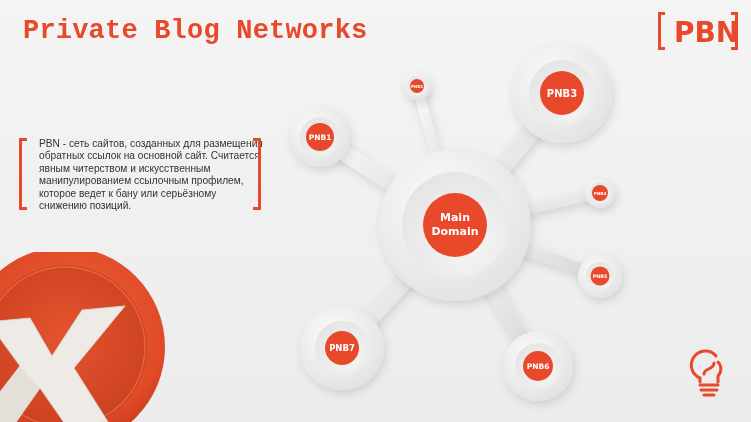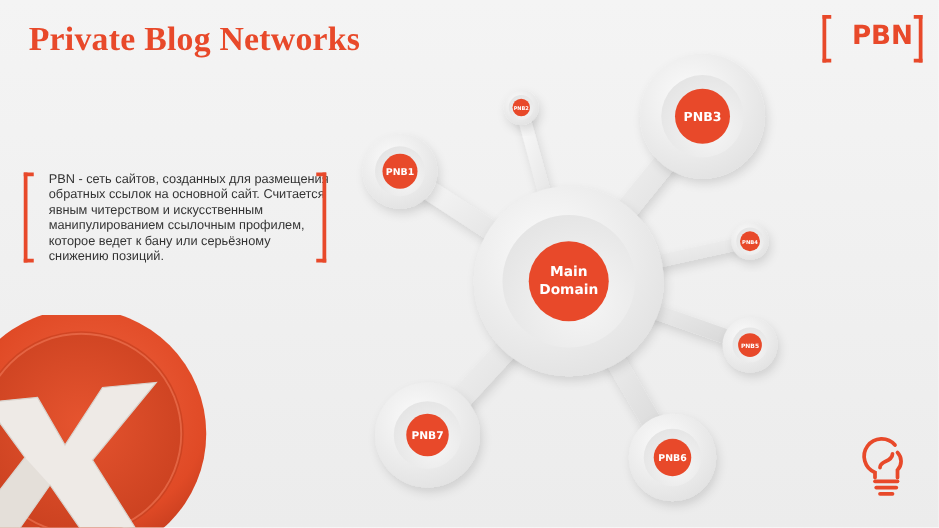--- a/index.html
+++ b/index.html
@@ -4,31 +4,31 @@
 <style>
   html, body { margin:0; padding:0; }
   body {
     width:751px; height:422px; overflow:hidden; position:relative;
     background: linear-gradient(180deg, #f4f4f4 0%, #ececec 100%);
     font-family: "Liberation Sans", sans-serif;
   }
   .title {
     position:absolute; left:23px; top:16px;
     font-size:27px; font-weight:bold; color:#e8492a; letter-spacing:0.2px;
-    font-family: Liberation Serif, serif;
+    font-family: Liberation Mono, monospace;
   }
   .badge {
     position:absolute; left:658px; top:12px; width:80px; height:40px;
   }
   .badge .br { position:absolute; top:0; width:7px; height:38px; border:3px solid #e8492a; box-sizing:border-box; }
   .badge .br.l { left:0; border-right:none; }
   .badge .br.r { right:0; border-left:none; }
   .badge .txt {
     position:absolute; left:16px; right:0; top:4px; text-align:center;
-    font-size:21px; font-weight:bold; color:#e8492a;
+    font-size:28px; font-weight:bold; color:#e8492a;
     font-family: "DejaVu Sans", sans-serif;
   }
   .desc {
     position:absolute; left:19px; top:138px; width:242px; height:72px;
   }
   .desc .br { position:absolute; top:0; width:8px; height:72px; border:3px solid #e8492a; box-sizing:border-box; }
   .desc .br.l { left:0; border-right:none; }
   .desc .br.r { right:0; border-left:none; }
   .desc .txt {
     position:absolute; left:20px; top:0px; width:226px;

